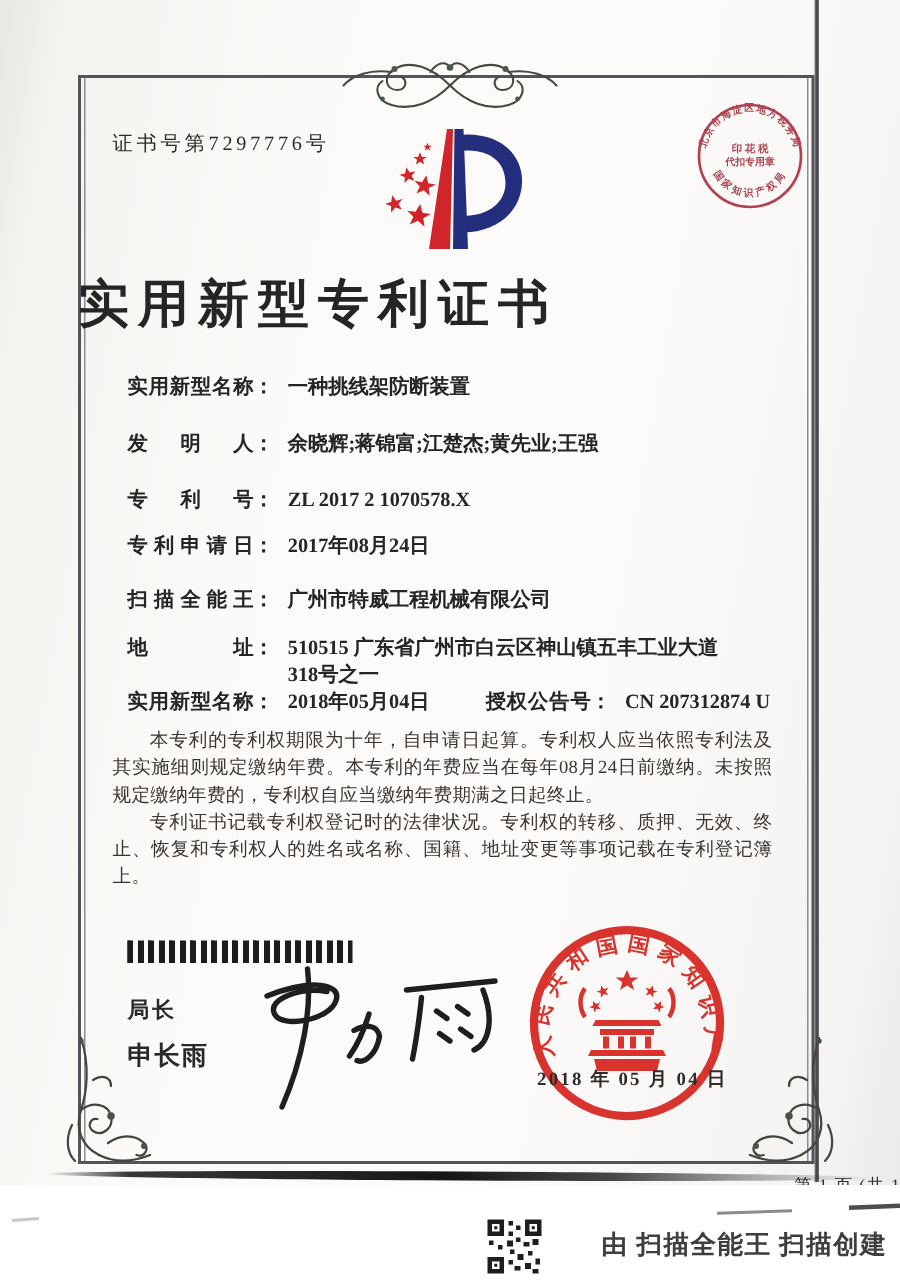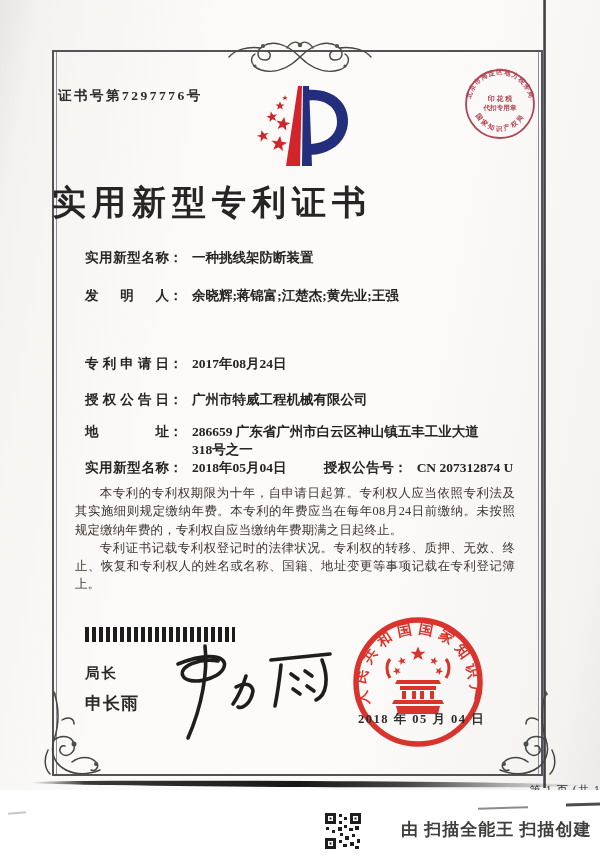--- a/index.html
+++ b/index.html
@@ -20,21 +20,21 @@
   .frame{
     position:absolute;left:52px;top:50px;width:487px;height:722px;
     border:2px solid #55535a;background:transparent;
   }
   .frame .inner-line-left{position:absolute;left:2px;top:0;width:1px;height:100%;background:#8e8c90;}
   .frame .inner-line-right{position:absolute;right:2px;top:0;width:1px;height:100%;background:#8e8c90;}
   .ornament-top{position:absolute;left:225px;top:36px;width:150px;height:42px;}
   .corner-flourish{position:absolute;width:60px;height:88px;}
   .corner-bl{left:42px;top:690px;}
   .corner-br{left:498px;top:690px;transform:scaleX(-1);}
-  .cert-no{position:absolute;left:58px;top:87px;font-size:13.5px;letter-spacing:2.5px;color:#2c2a2a;font-weight:700;}
+  .cert-no{position:absolute;left:75px;top:87px;font-size:13.5px;letter-spacing:2.5px;color:#2c2a2a;font-weight:400;}
   .logo{position:absolute;left:252px;top:74px;width:100px;height:106px;}
   .tax-stamp{position:absolute;left:462px;top:66px;width:76px;height:76px;opacity:.9;}
   .title{
     position:absolute;left:52px;top:180px;width:487px;text-align:left;
     font-size:34px;font-weight:bold;letter-spacing:6px;color:#262424;
   }
   
   .field-row{position:absolute;left:85px;font-size:13.5px;color:#262424;font-weight:600;white-space:nowrap;}
   .flabel{display:inline-block;width:84px;text-align:justify;text-align-last:justify;vertical-align:top;}
   .fcolon{display:inline-block;vertical-align:top;}
@@ -186,31 +186,35 @@
   <div class="title">实用新型专利证书</div>
 
   <div class="field-row row-nm">
     <span class="flabel">实用新型名称</span><span class="fcolon">：</span>
     <span class="fvalue">一种挑线架防断装置</span>
   </div>
   <div class="field-row row-inv">
     <span class="flabel">发明人</span><span class="fcolon">：</span>
     <span class="fvalue">余晓辉;蒋锦富;江楚杰;黄先业;王强</span>
   </div>
+  <div class="field-row row-pat">
+    <span class="flabel">专利号</span><span class="fcolon">：</span>
+    <span class="fvalue">ZL 2017 2 1070578.X</span>
+  </div>
   <div class="field-row row-app">
     <span class="flabel">专利申请日</span><span class="fcolon">：</span>
     <span class="fvalue">2017年08月24日</span>
   </div>
   <div class="field-row row-own">
-    <span class="flabel">授权公告日</span><span class="fcolon">：</span>
+    <span class="flabel">扫描全能王</span><span class="fcolon">：</span>
     <span class="fvalue">广州市特威工程机械有限公司</span>
   </div>
   <div class="field-row row-addr">
     <span class="flabel">地址</span><span class="fcolon">：</span>
-    <span class="fvalue" style="max-width:305px;">286659 广东省广州市白云区神山镇五丰工业大道318号之一</span>
+    <span class="fvalue" style="max-width:305px;">510515 广东省广州市白云区神山镇五丰工业大道318号之一</span>
   </div>
   <div class="field-row row-grant">
     <span>
       <span class="flabel">实用新型名称</span><span class="fcolon">：</span>
       <span class="fvalue">2018年05月04日</span>
     </span>
     <span class="grant-no-group">
       <span class="flabel">授权公告号</span><span class="fcolon">：</span>
       <span class="fvalue">CN 207312874 U</span>
     </span>

